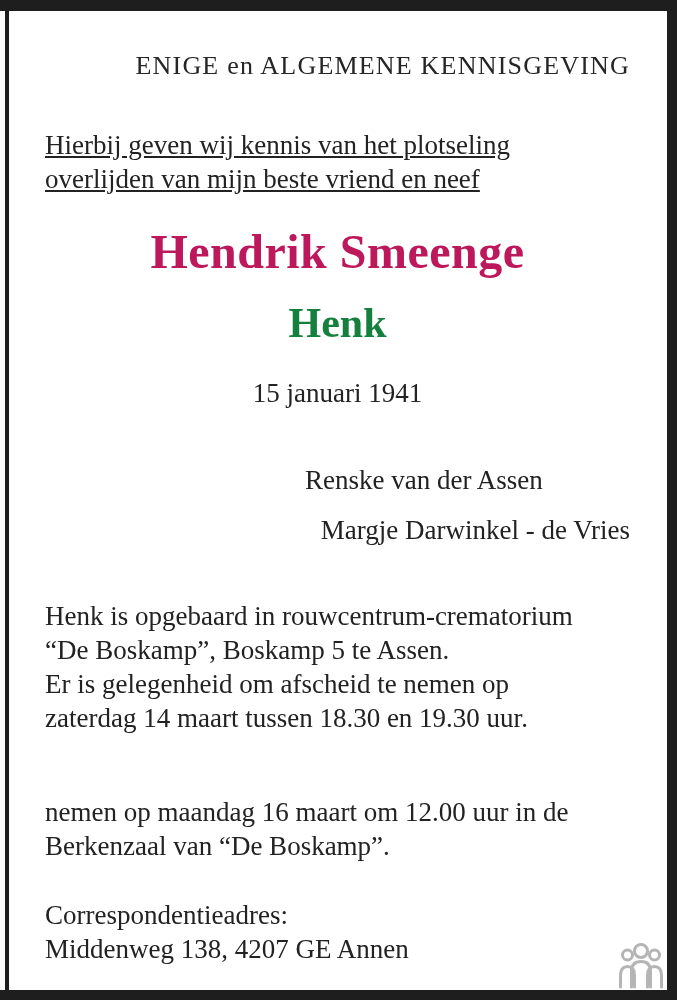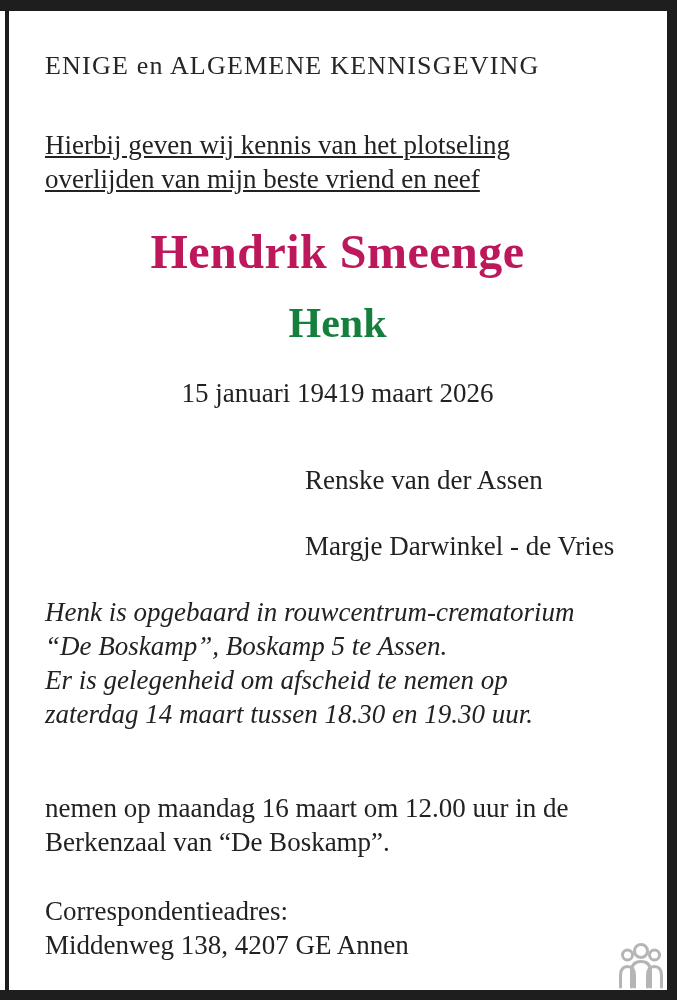--- a/index.html
+++ b/index.html
@@ -35,21 +35,21 @@
   
   .content {
     position: absolute;
     left: 9px; right: 10px; top: 11px; bottom: 10px;
     background: #ffffff;
     padding: 42px 37px 0 36px;
     box-sizing: border-box;
   }
   .announcement-header {
     margin: 0;
-    text-align: left;
+    text-align: right;
     font-size: 26px;
     line-height: 26px;
     letter-spacing: 1.2px;
     font-weight: normal;
     color: #262626;
   }
   .intro {
     margin: 49px 0 0 0;
     font-size: 27px;
     line-height: 34px;
@@ -79,28 +79,29 @@
     justify-content: center;
     font-size: 27px;
     line-height: 34px;
   }
   .relatives {
     margin: 53px 0 0 260px;
     font-size: 27px;
     line-height: 34px;
   }
   .relative-line + .relative-line {
-    margin-top: 32px;
+    margin-top: 16px;
+    text-align: right;
   }
   .para {
     font-size: 27px;
     line-height: 34px;
     margin: 0;
   }
-  .para-wake { margin-top: 32px; font-style: italic; }
+  .para-wake { margin-top: 52px; }
   .para-farewell { margin-top: 26px; }
   .para-address { margin-top: 35px; }
   .family-logo {
     position: absolute;
     right: 12px;
     bottom: 11px;
     width: 48px;
     height: 46px;
   }
 </style>
@@ -120,21 +121,20 @@
     <span>Hierbij geven wij kennis van het plotseling</span><br>
     <span>overlijden van mijn beste vriend en neef</span>
   </p>
 
   <p class="deceased-name">Hendrik Smeenge</p>
 
   <p class="deceased-nickname">Henk</p>
 
   <div class="dates-row">
     <span>15 januari 1941</span>
-    <span>9 maart 2026</span>
   </div>
 
   <div class="relatives">
     <div class="relative-line">Renske van der Assen</div>
     <div class="relative-line">Margje Darwinkel - de Vries</div>
   </div>
 
   <p class="para para-wake">
     <span>Henk is opgebaard in rouwcentrum-crematorium</span><br>
     <span>“De Boskamp”, Boskamp 5 te Assen.</span><br>

